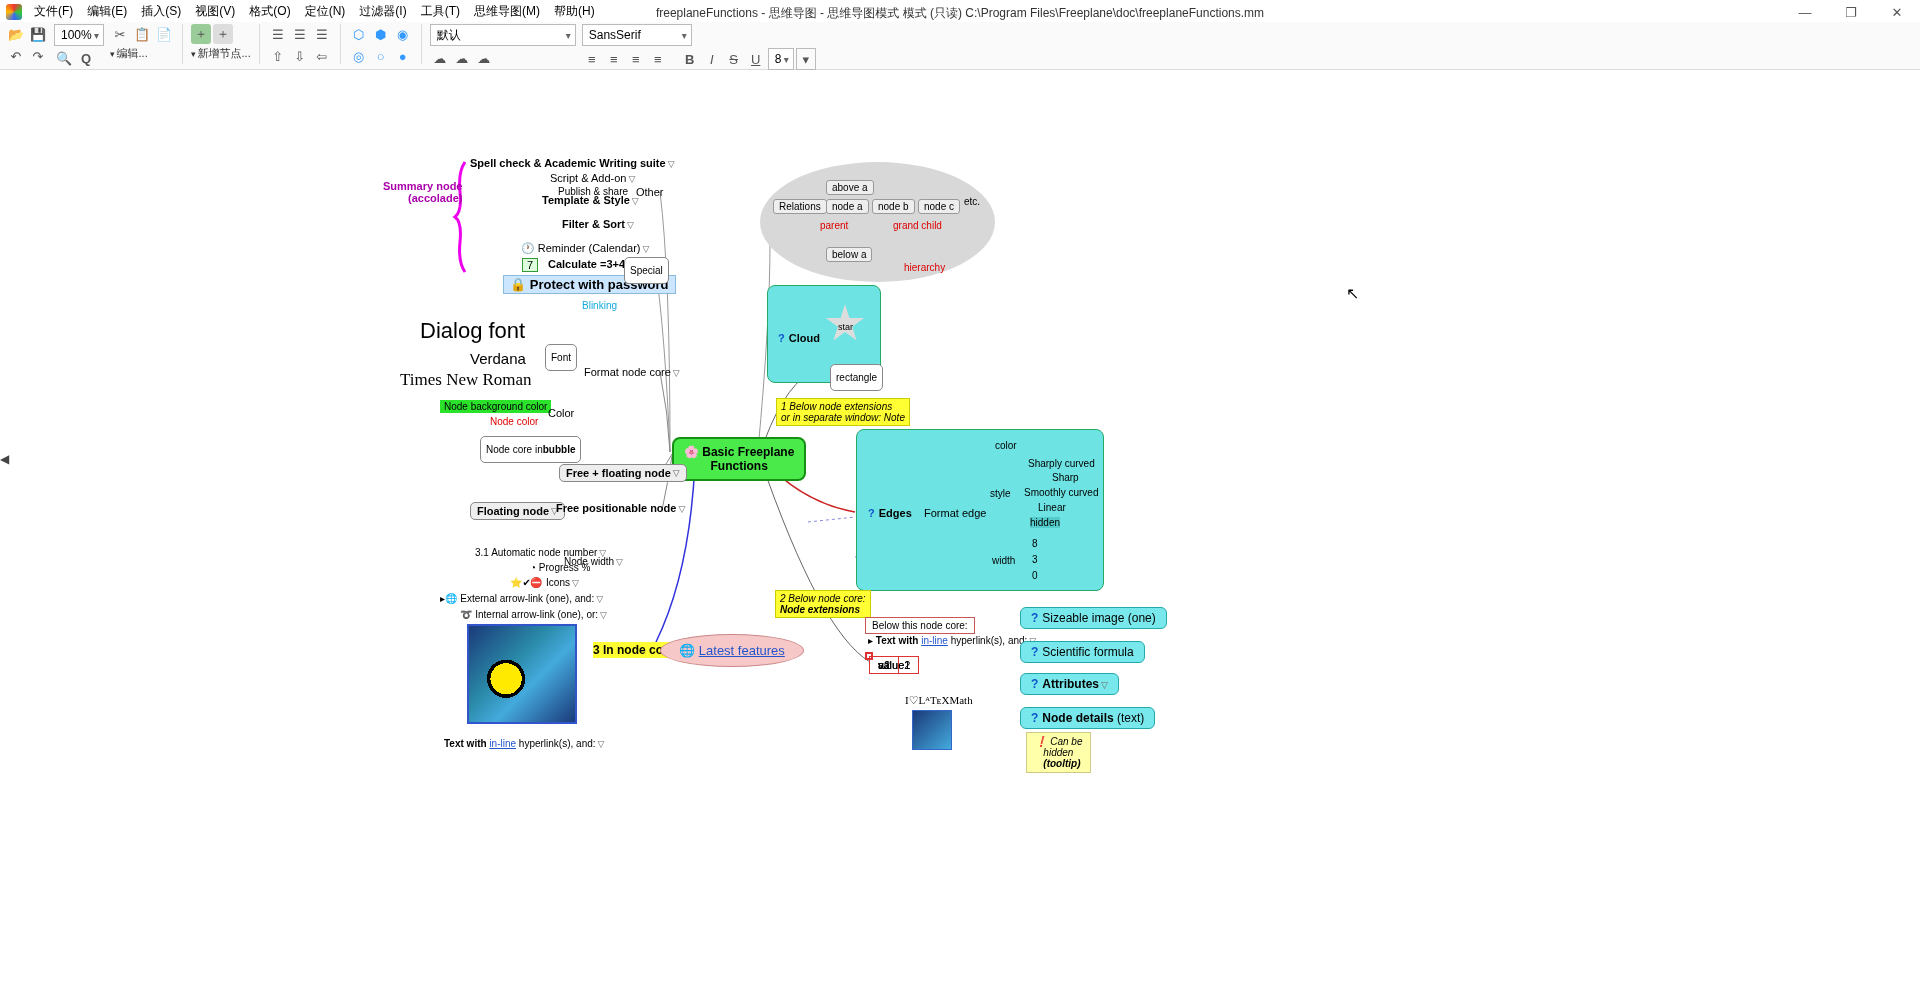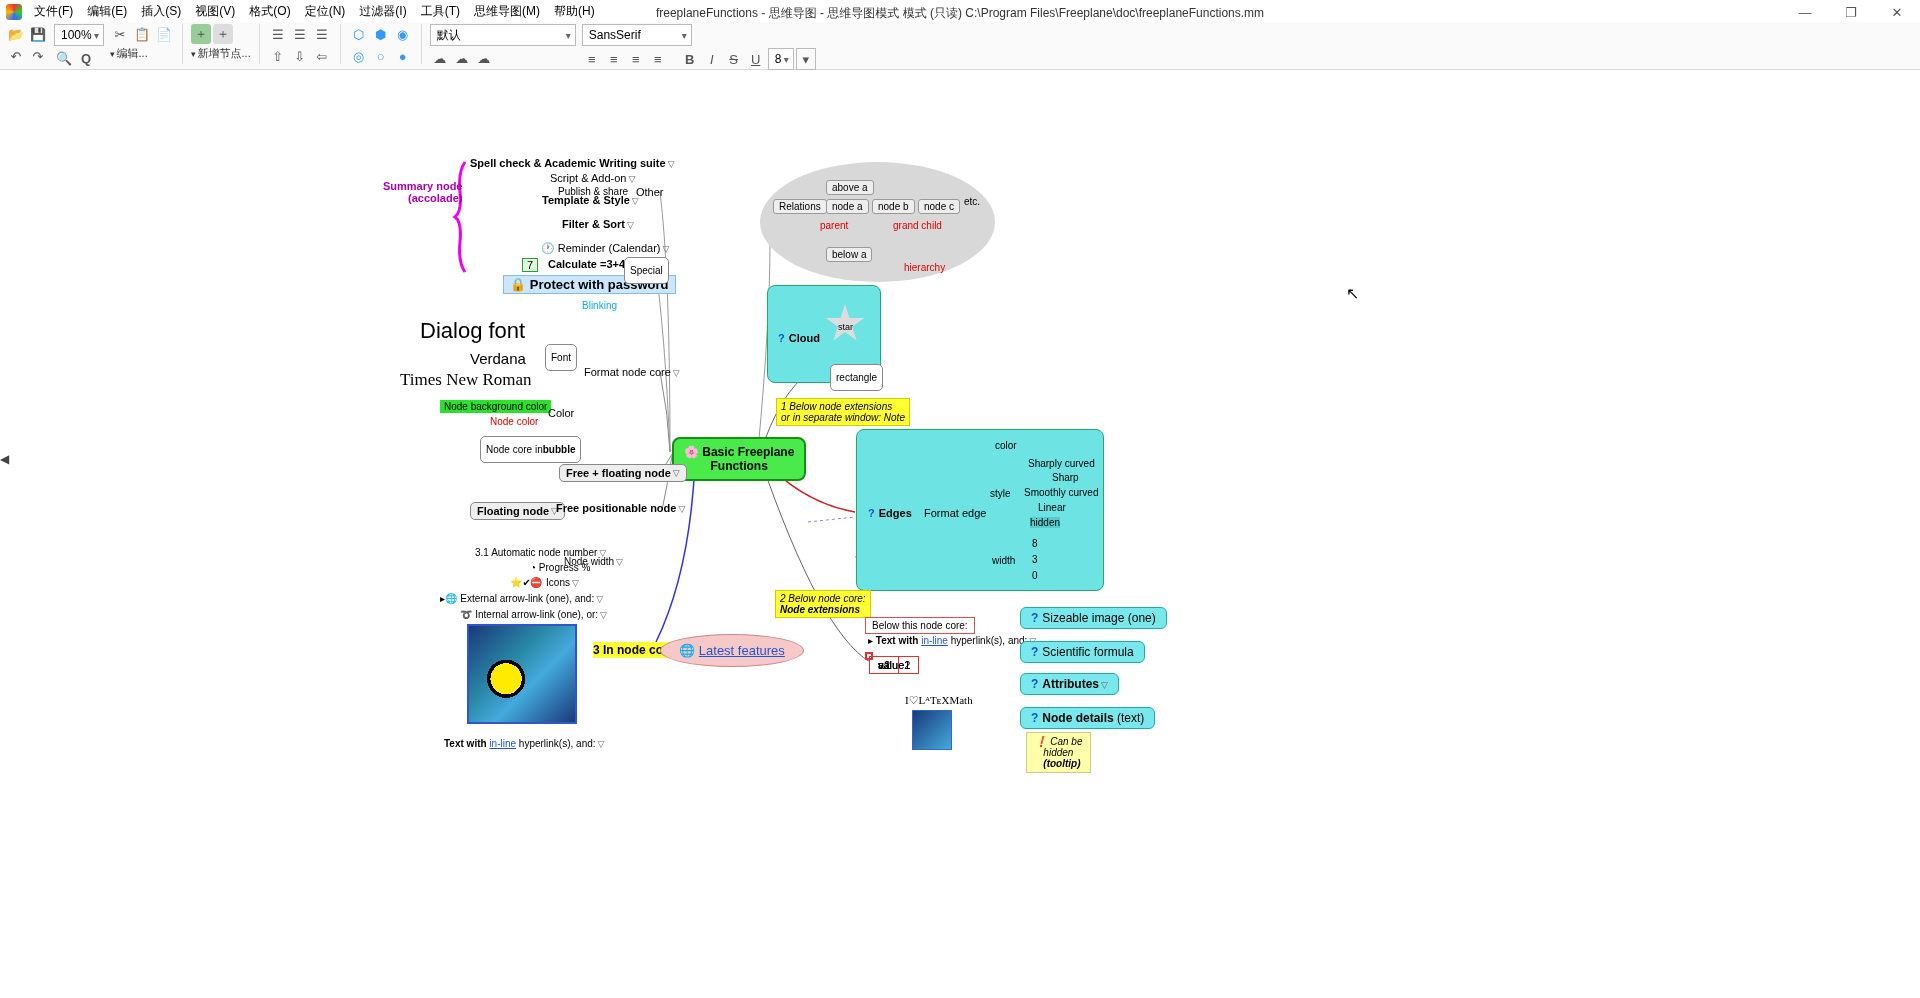--- a/index.html
+++ b/index.html
@@ -218,21 +218,21 @@
 <div class="plain" style="left:383px; top:108px; text-align:right; color:#a0a; font-weight:bold;">
   <span style="position:static;">Summary node</span><br><span style="position:static;">(accolade)</span>
 </div>
 <div class="infoitem" style="left:470px; top:85px;"><b style="position:static;">Spell check &amp; Academic Writing suite</b><span class="tri" style="position:static;">▽</span></div>
 <div class="infoitem" style="left:550px; top:100px;"><span style="position:static;">Script &amp; Add-on</span><span class="tri" style="position:static;">▽</span></div>
 <div class="infoitem" style="left:558px; top:114px; font-size:10px;">Publish &amp; share</div>
 <div class="infoitem" style="left:542px; top:122px;"><b style="position:static;">Template &amp; Style</b><span class="tri" style="position:static;">▽</span></div>
 <div class="infoitem" style="left:562px; top:146px;"><b style="position:static;">Filter &amp; Sort</b><span class="tri" style="position:static;">▽</span></div>
 <div class="plain" style="left:636px; top:114px;">Other</div>
 
-<div class="infoitem" style="left:541px; top:170px;">🕐 <span style="position:static;">Reminder (Calendar)</span><span class="tri" style="position:static;">▽</span></div>
+<div class="infoitem" style="left:521px; top:170px;">🕐 <span style="position:static;">Reminder (Calendar)</span><span class="tri" style="position:static;">▽</span></div>
 <div style="left:522px; top:186px; border:1px solid #393; padding:0 4px; background:#dfd; font-size:11px;">7</div>
 <div class="infoitem" style="left:548px; top:186px;"><b style="position:static;">Calculate =3+4</b><span class="tri" style="position:static;">▽</span></div>
 <div style="left:503px; top:203px; background:#cde6ff; border:1px solid #8bd; padding:1px 6px; font-size:13px;">🔒 <b style="position:static;">Protect with password</b></div>
 <div class="node small" style="left:624px; top:185px;">Special</div>
 
 <div class="plain" style="left:538px; top:228px; color:#1ad; font-size:10px;padding-left:44px;">Blinking</div>
 <div style="left:420px; top:246px; font-size:22px;">Dialog font</div>
 <div style="left:470px; top:278px; font-size:15px;">Verdana</div>
 <div class="serif" style="left:400px; top:298px; font-size:17px;">Times New Roman</div>
 <div class="node small" style="left:545px; top:272px;text-align:center;">Font</div>

